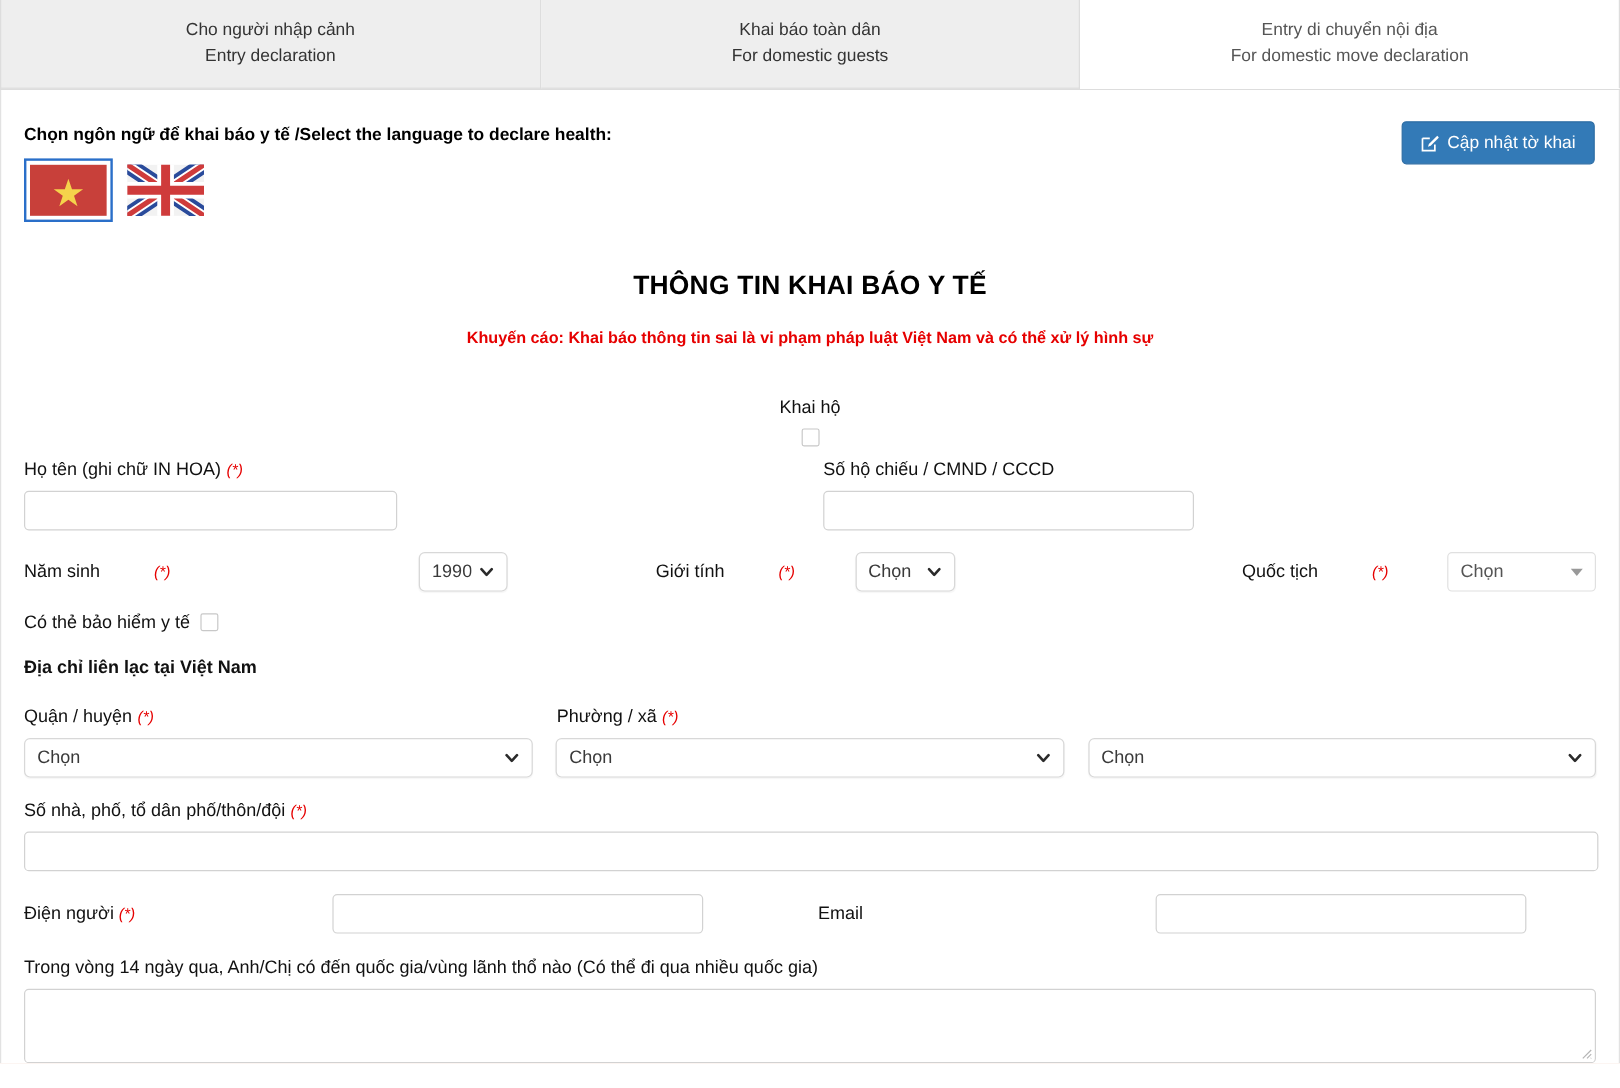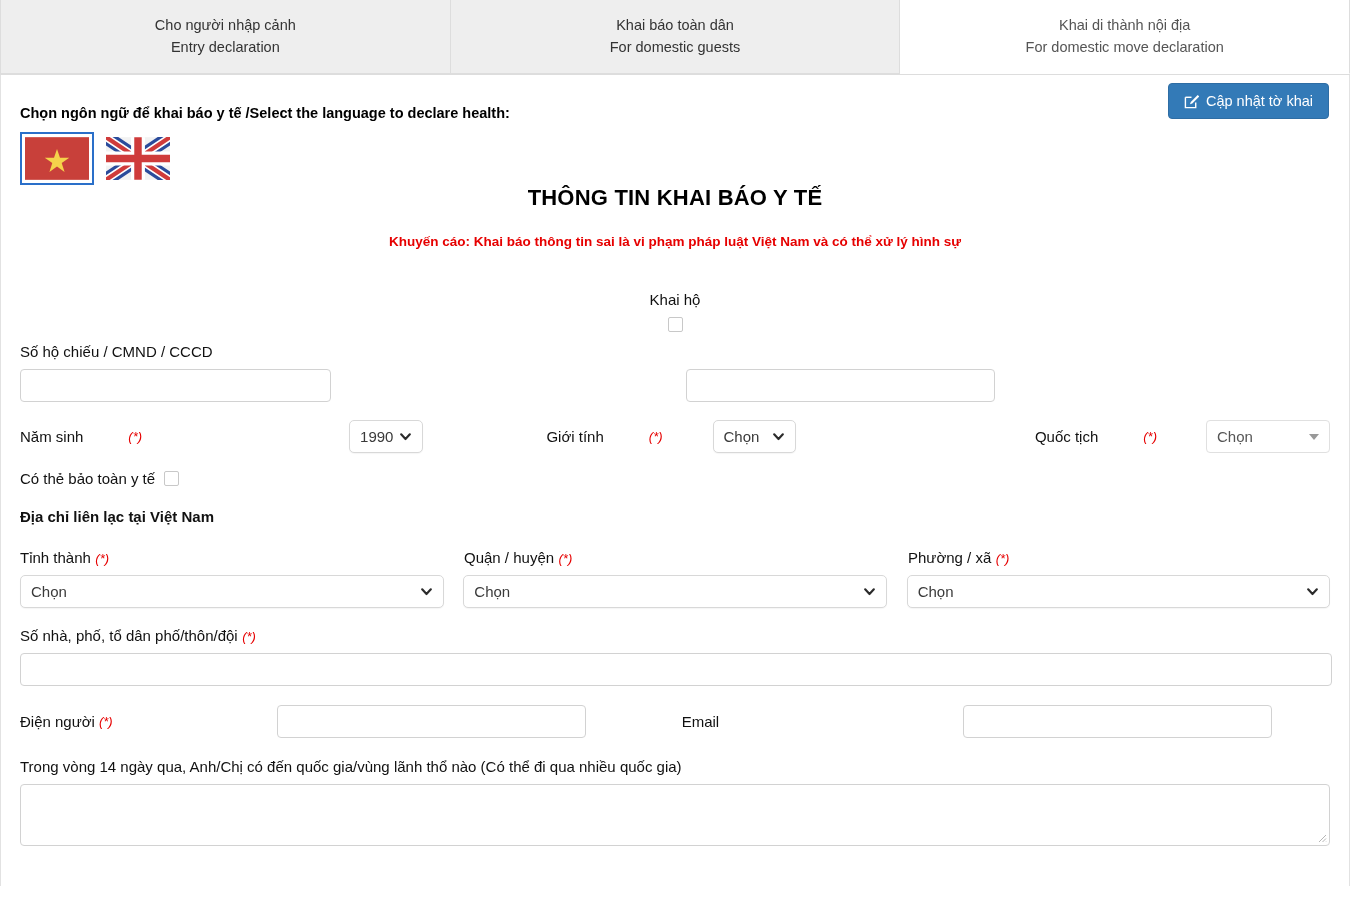--- a/index.html
+++ b/index.html
@@ -78,41 +78,42 @@
     border: 2px solid transparent;
     line-height: 0;
     cursor: pointer;
   }
   .flag-btn.selected { border-color: #2a6fc9; }
   .flag-img { width: 64px; height: 43px; display: block; }
 
   .update-btn {
     position: absolute;
     right: 20px;
-    top: 8px;
+    top: 26px;
     background: #337ab7;
     color: #fff;
     border: 1px solid #2e6da4;
     border-radius: 4px;
     padding: 9px 15px;
     font-size: 14.5px;
     display: flex;
     align-items: center;
     gap: 7px;
     cursor: pointer;
     font-family: "Liberation Sans", sans-serif;
   }
   .update-btn svg { display: block; }
 
   
   .doc-title {
     text-align: center;
     font-size: 22px;
     font-weight: bold;
     color: #000;
+    margin-top: 40px;
     letter-spacing: .2px;
   }
   .doc-sub {
     text-align: center;
     font-size: 13.5px;
     font-weight: bold;
     color: #000;
     margin-top: 26px;
   }
   .doc-warn {
@@ -233,21 +234,21 @@
   <div class="tabs">
     <div class="tab">
       <span class="l1">Cho người nhập cảnh</span>
       <span class="l2">Entry declaration</span>
     </div>
     <div class="tab">
       <span class="l1">Khai báo toàn dân</span>
       <span class="l2">For domestic guests</span>
     </div>
     <div class="tab active">
-      <span class="l1">Khai di thành nội địa</span>
+      <span class="l1">Entry di chuyển nội địa</span>
       <span class="l2">For domestic move declaration</span>
     </div>
   </div>
 
   <div class="content">
 
     <div class="lang-label">Chọn ngôn ngữ để khai báo y tế /Select the language to declare health:</div>
 
     <div class="flags">
       <div class="flag-btn selected">
@@ -283,20 +284,24 @@
     <div class="form">
 
       
       <div class="row" style="gap:9px;flex-direction:column;">
         <span class="lbl">Khai hộ</span>
         <span class="chk"></span>
       </div>
 
       
       <div class="row" style="margin-top:11px;">
+        <div style="width:666px;">
+          <span class="lbl">Họ tên (ghi chữ IN HOA)</span>
+          <span class="req">(*)</span>
+        </div>
         <div>
           <span class="lbl">Số hộ chiếu / CMND / CCCD</span>
         </div>
       </div>
       <div class="row" style="margin-top:8px;">
         <div style="width:666px;">
           <input class="txt" style="width: 311px;" placeholder="">
         </div>
         <input class="txt" style="width: 309px;" placeholder="">
       </div>
@@ -329,32 +334,28 @@
         <span class="lbl" style="margin-left:198px;">Quốc tịch</span>
         <span class="req" style="margin-left:4px;">(*)</span>
         <div class="sel2" style="width:243px; margin-left:8px;">
           <span class="val">Chọn</span>
           <span class="tri"></span>
         </div>
       </div>
 
       
       <div class="row" style="gap:9px; margin-top:17px;">
-        <span class="lbl">Có thẻ bảo toàn y tế</span>
+        <span class="lbl">Có thẻ bảo hiểm y tế</span>
         <span class="chk"></span>
       </div>
 
       
       <div class="lbl bold" style="margin-top:21px;">Địa chỉ liên lạc tại Việt Nam</div>
 
       <div class="row" style="margin-top:24px;">
-        <div style="width:444px;">
-          <span class="lbl">Tỉnh thành</span>
-          <span class="req">(*)</span>
-        </div>
         <div style="width:444px;">
           <span class="lbl">Quận / huyện</span>
           <span class="req">(*)</span>
         </div>
         <div>
           <span class="lbl">Phường / xã</span>
           <span class="req">(*)</span>
         </div>
       </div>
       <div class="row" style="margin-top:8px;">

